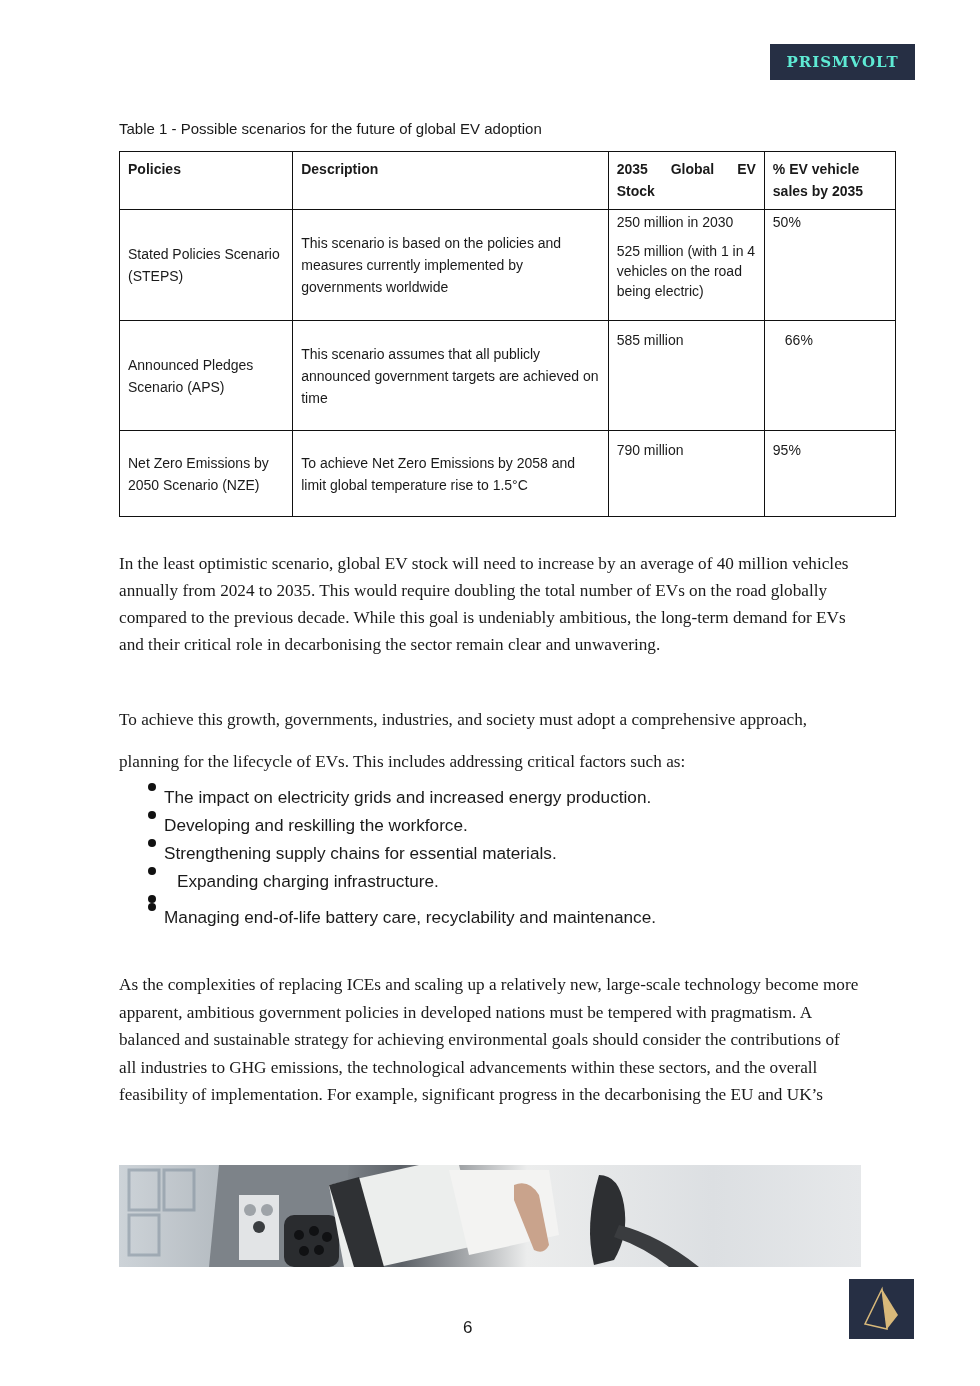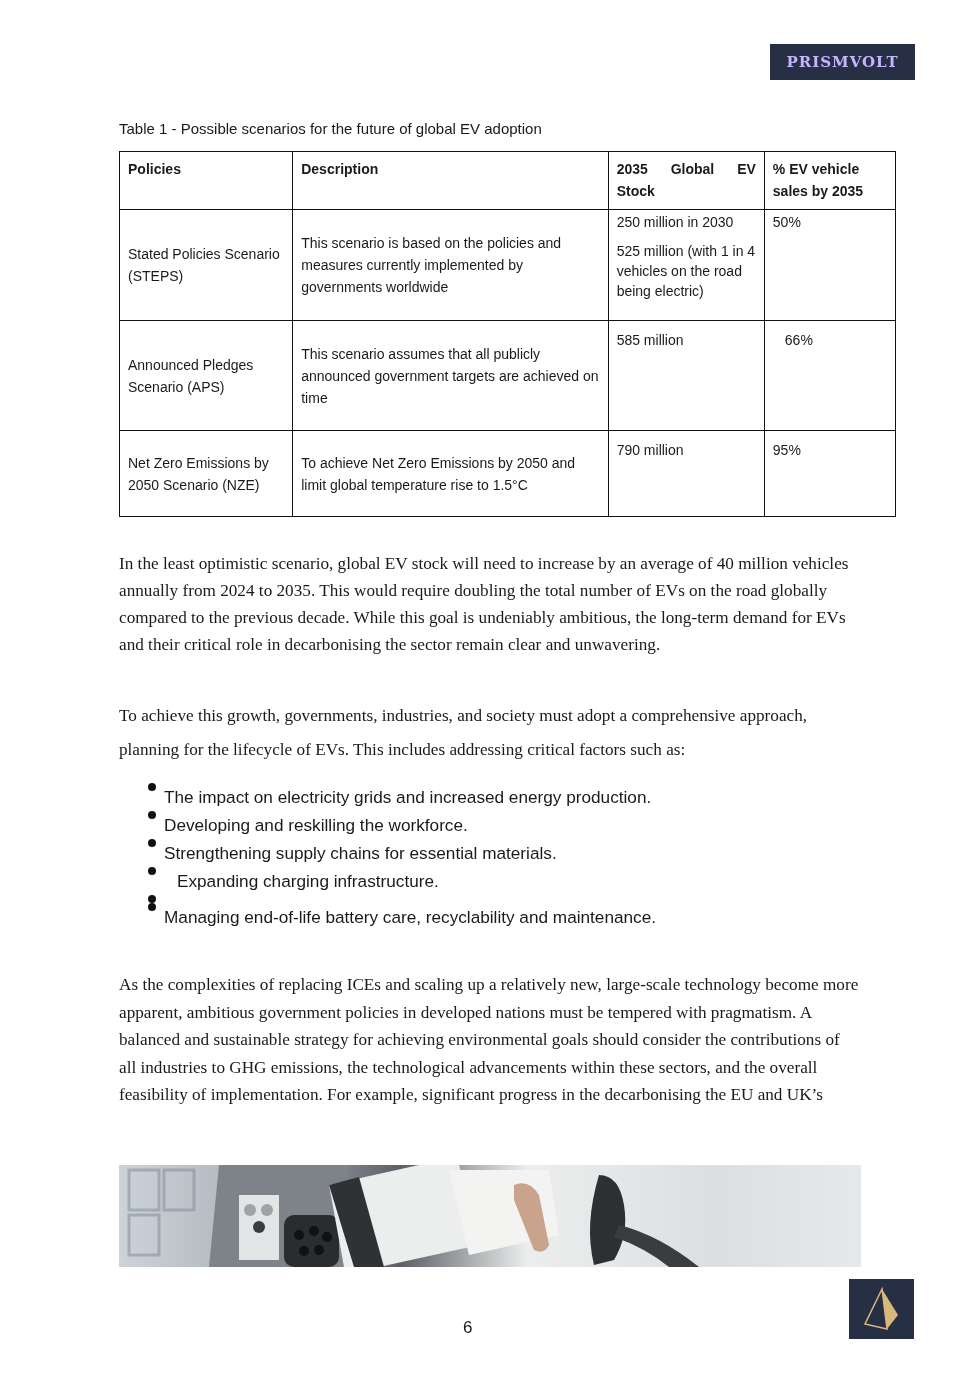--- a/index.html
+++ b/index.html
@@ -1,20 +1,20 @@
 <!DOCTYPE html>
 <html><head>
 <meta charset="utf-8">
 <style>
   html, body { margin:0; padding:0; background:#ffffff; }
   body { width:980px; height:1386px; position:relative; overflow:hidden;
          font-family:"Liberation Sans", sans-serif; color:#1a1a1a; }
   .logo-badge { position:absolute; left:770px; top:44px; width:145px; height:36px;
          background:#262f44; display:flex; align-items:center; justify-content:center; }
-  .logo-text { font-family:"DejaVu Serif", serif; font-weight:bold; color:#c4b5fd;
+  .logo-text { font-family:"DejaVu Serif", serif; font-weight:bold; color:#5eead4;
          font-size:15px; letter-spacing:1px; }
   .caption { position:absolute; left:119px; top:120px; font-size:15px; color:#1a1a1a; }
   table.scen { position:absolute; left:119px; top:151px; width:777px; border-collapse:collapse;
          font-size:14px; line-height:22px; }
   table.scen td, table.scen th { border:1.6px solid #111; vertical-align:top; padding:6px 8px; text-align:left; }
   table.scen th { font-weight:bold; height:45px; }
   .col1 { width:156px; } .col2 { width:298px; } .col3 { width:139px; } .col4 { width:114px; }
   .mid { vertical-align:middle !important; }
   .stock-line { display:block; }
   .gap { margin-top:8px; }
@@ -65,31 +65,31 @@
   <tr style="height:110px;">
     <td class="mid">Announced Pledges Scenario (APS)</td>
     <td class="mid">This scenario assumes that all publicly announced government targets are achieved on time</td>
     <td style="padding-top:8px;">
       <span class="stock-line">585 million</span>
     </td>
     <td style="padding-top:8px;padding-left:20px;">66%</td>
   </tr>
   <tr style="height:86px;">
     <td class="mid">Net Zero Emissions by 2050 Scenario (NZE)</td>
-    <td class="mid">To achieve Net Zero Emissions by 2050 and limit global temperature rise to 1.5°C</td>
+    <td class="mid">To achieve Net Zero Emissions by 2058 and limit global temperature rise to 1.5°C</td>
     <td style="padding-top:8px;">
       <span class="stock-line">790 million</span>
     </td>
     <td style="padding-top:8px;">95%</td>
   </tr>
 </tbody>
   </table>
 
 <p class="para" style="top:537px;margin:13px 0 0 0;">In the least optimistic scenario, global EV stock will need to increase by an average of 40 million vehicles annually from 2024 to 2035. This would require doubling the total number of EVs on the road globally compared to the previous decade. While this goal is undeniably ambitious, the long-term demand for EVs and their critical role in decarbonising the sector remain clear and unwavering.</p>
-<p class="para" style="top:686px;margin:13px 0 0 0;line-height:34px;">To achieve this growth, governments, industries, and society must adopt a comprehensive approach, planning for the lifecycle of EVs. This includes addressing critical factors such as:</p>
+<p class="para" style="top:686px;margin:13px 0 0 0;line-height:42px;">To achieve this growth, governments, industries, and society must adopt a comprehensive approach, planning for the lifecycle of EVs. This includes addressing critical factors such as:</p>
 
 <ul class="bullets">
   <li>
       <span class="dot"></span>
       <span>The impact on electricity grids and increased energy production.</span>
     </li>
   <li>
       <span class="dot"></span>
       <span>Developing and reskilling the workforce.</span>
     </li>

